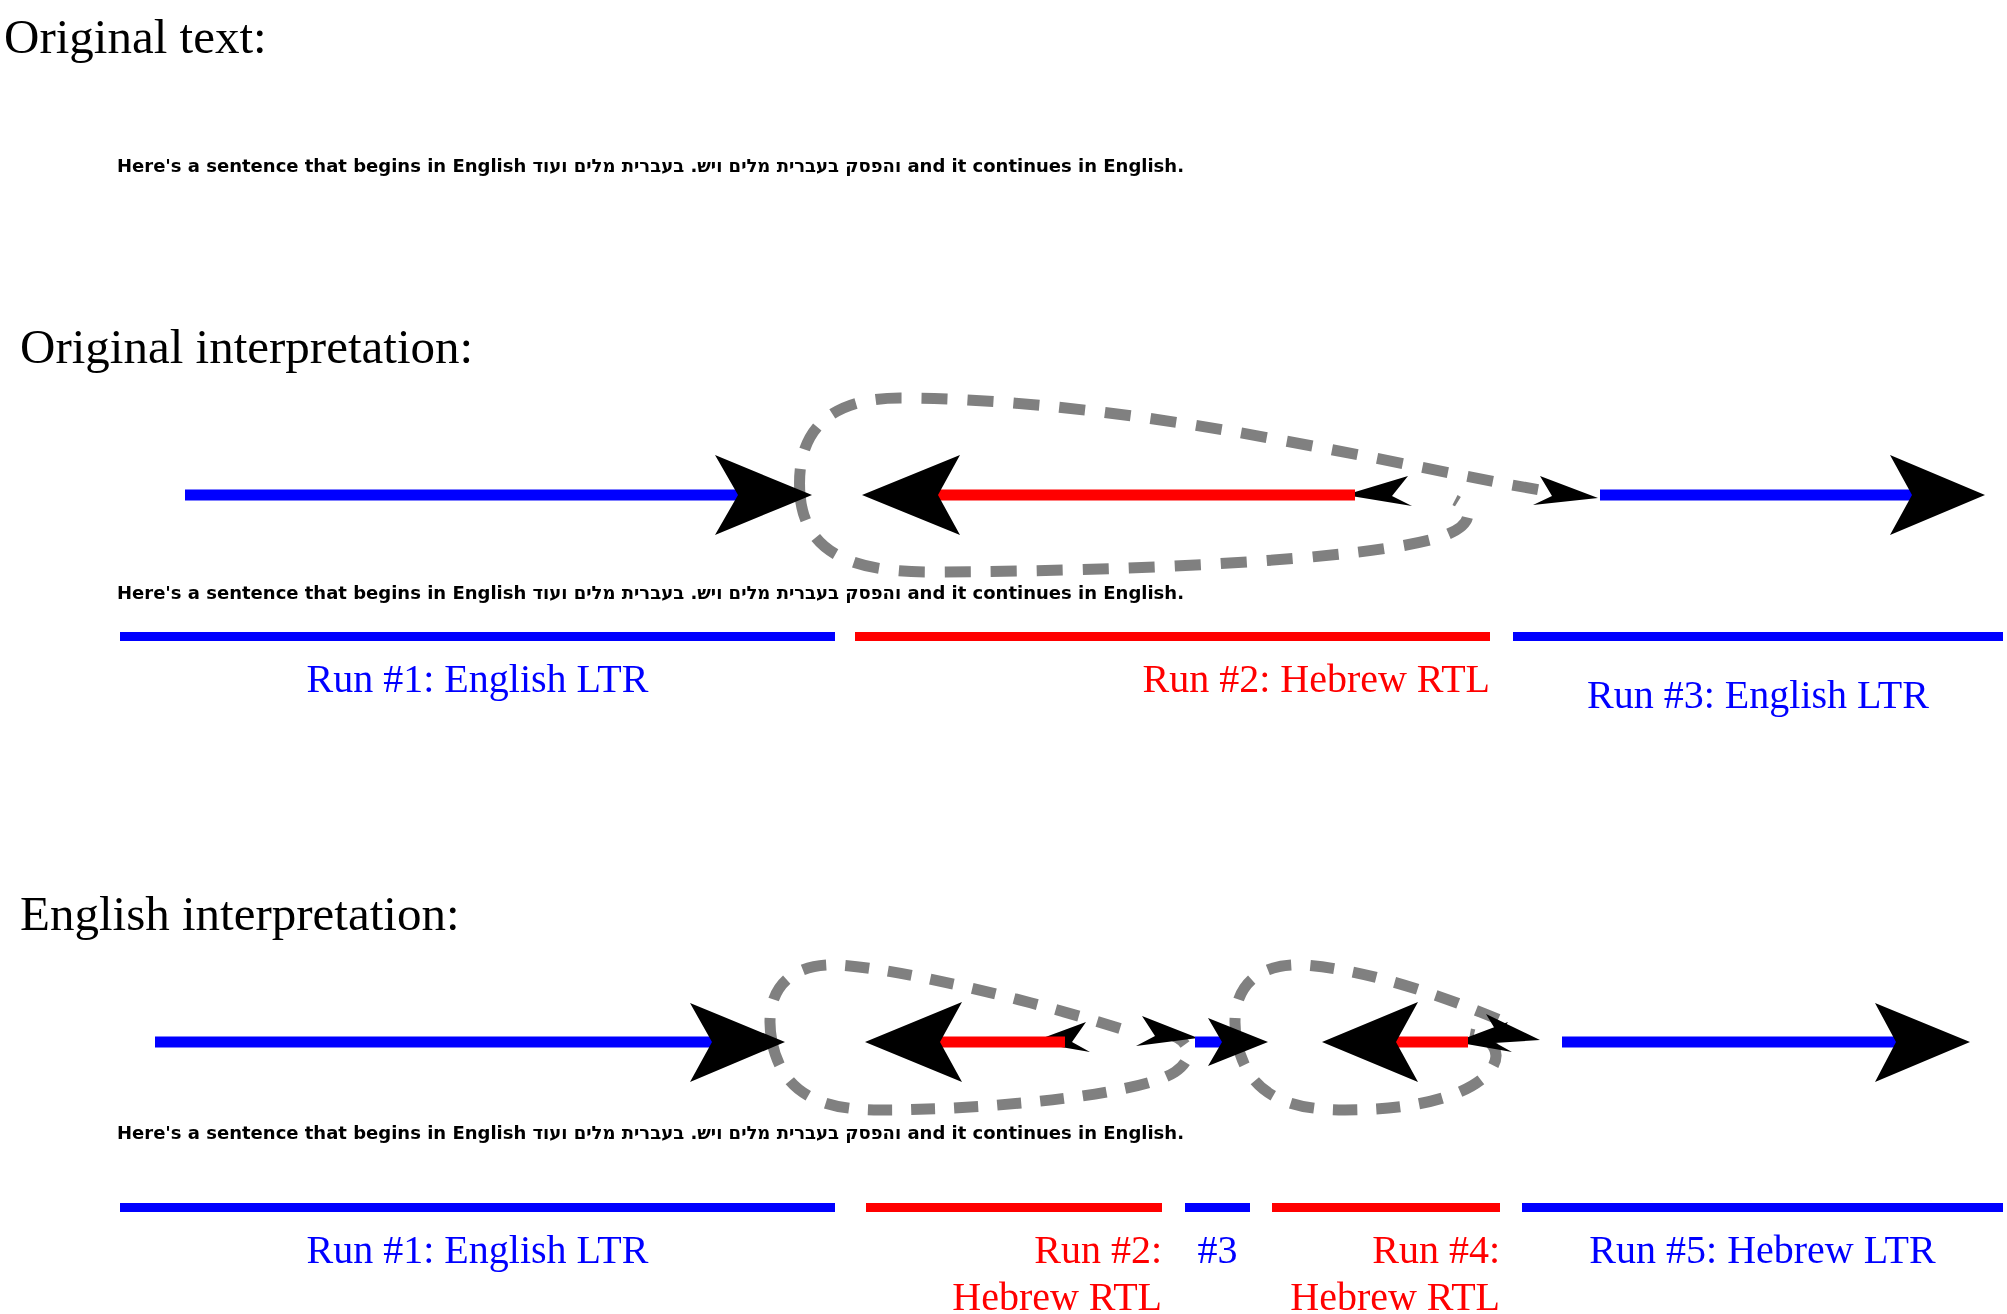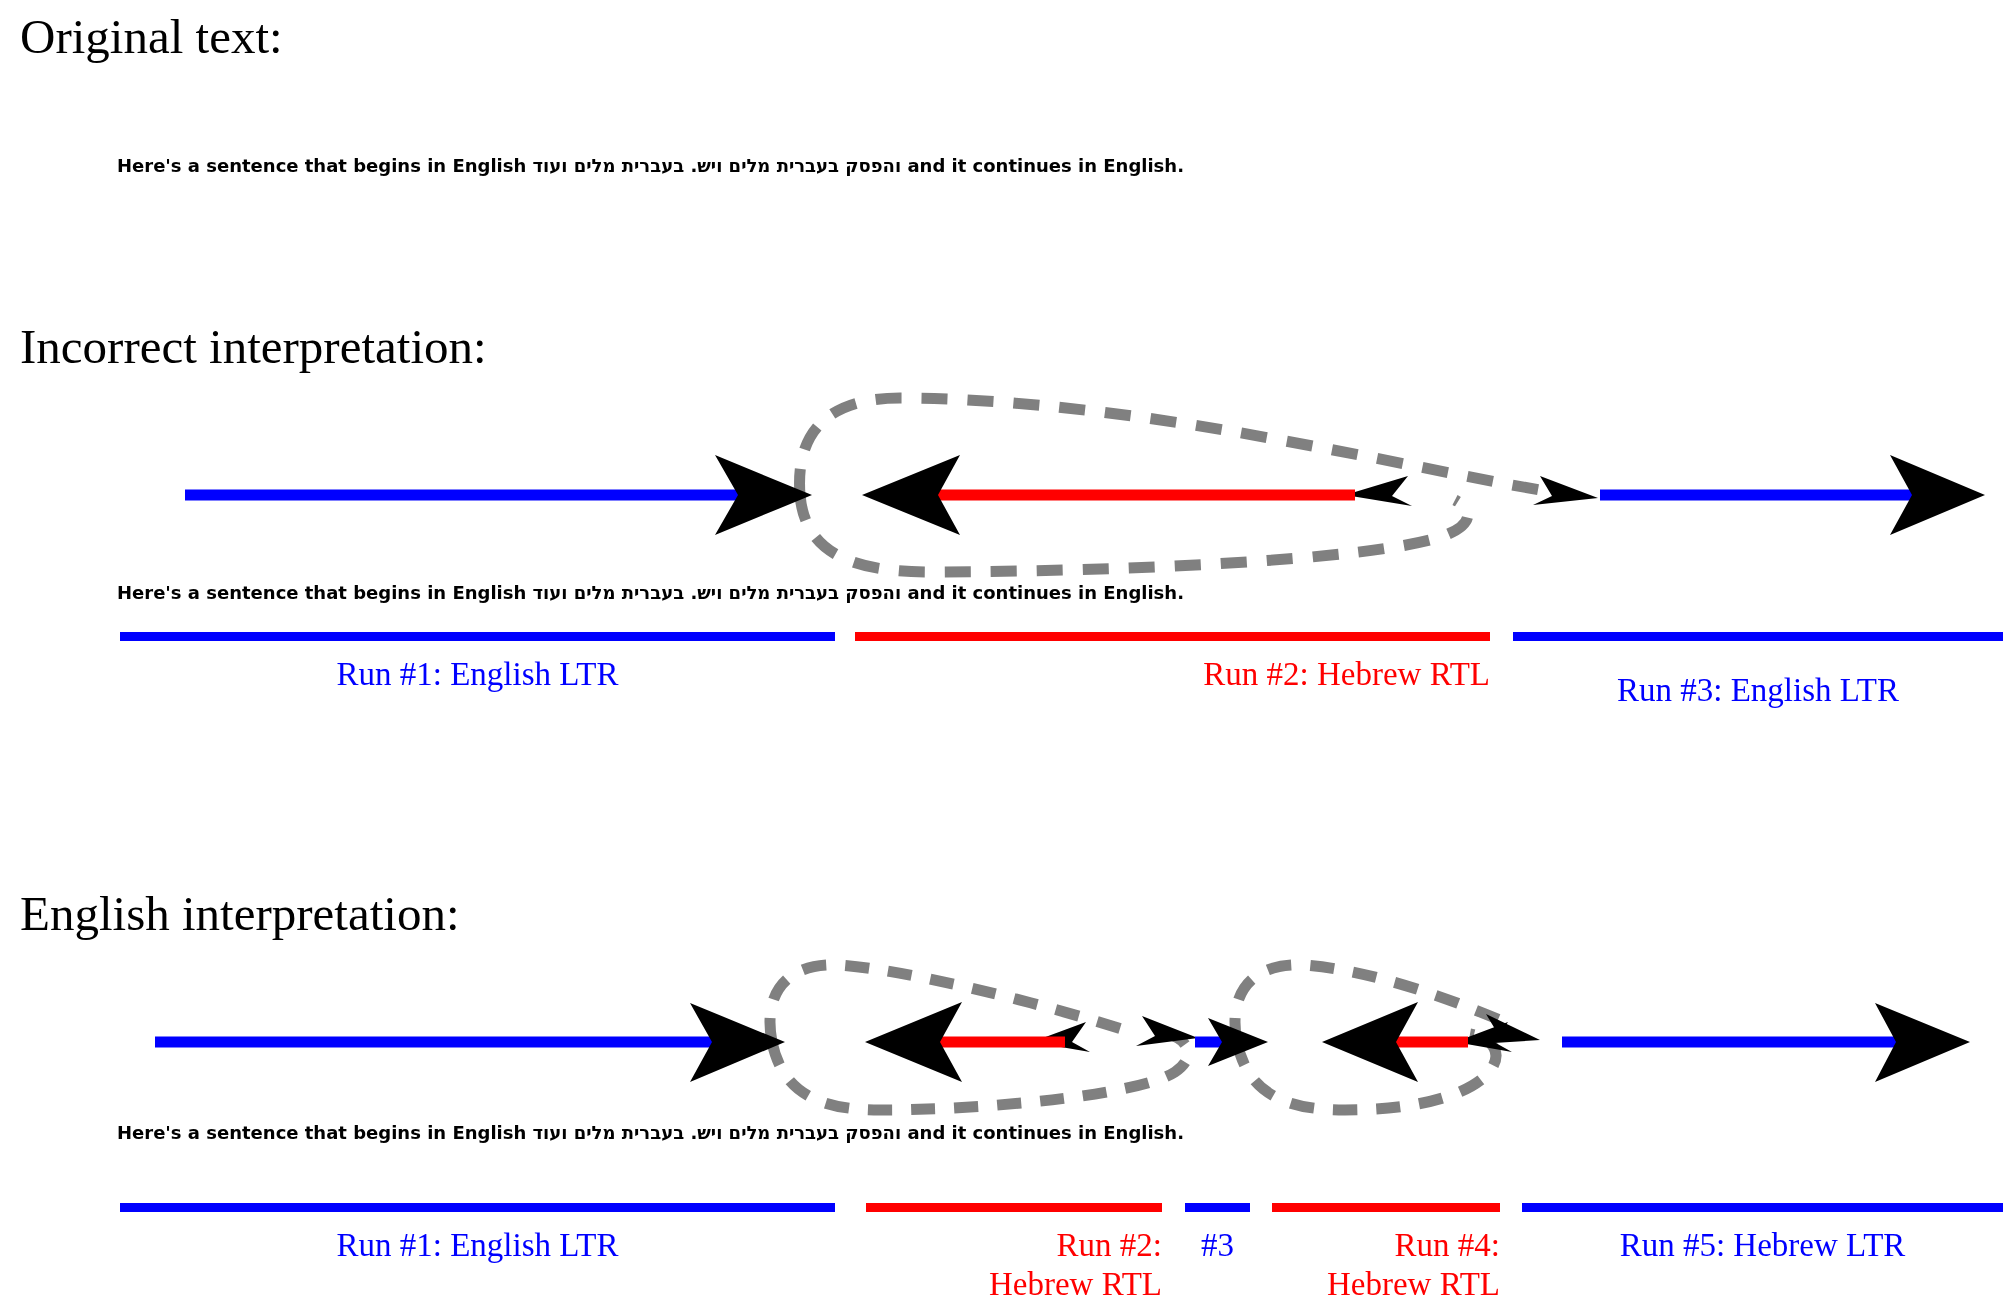--- a/index.html
+++ b/index.html
@@ -48,36 +48,36 @@
   .run-bar {
     position: absolute;
     height: 9px;
   }
   .run-bar.blue { background: #0000FF; }
   .run-bar.red  { background: #FF0000; }
 
   .run-label {
     position: absolute;
     font-family: "Liberation Serif", serif;
-    font-size: 33px;
+    font-size: 40px;
     text-align: center;
     white-space: pre-line;
     line-height: 1.18;
   }
   .run-label.blue { color: #0000FF; }
   .run-label.red  { color: #FF0000; text-align: right; }
 </style>
 </head>
 <body>
 
-<div class="section-heading" style="left:20px; top:8px;">Original text:</div>
+<div class="section-heading" style="left:4px; top:8px;">Original text:</div>
 
 <div class="sentence" style="left:117px; top:155px;">Here's a sentence that begins in English והפסק בעברית מלים ויש. בעברית מלים ועוד and it continues in English.</div>
 
-<div class="section-heading" style="left:20px; top:318px;">Incorrect interpretation:</div>
+<div class="section-heading" style="left:20px; top:318px;">Original interpretation:</div>
 
 <svg class="svg-layer" viewBox="0 0 2007 1314">
 
   <g>
     <path d="M 800 495
              C 795 430, 830 398, 900 398
              C 990 398, 1120 410, 1280 440
              C 1400 462, 1470 478, 1540 490" fill="none" stroke="#808080" stroke-width="11" stroke-dasharray="26 20" stroke-linecap="butt"></path>
     <path d="M 800 495
              C 805 552, 850 572, 930 572

